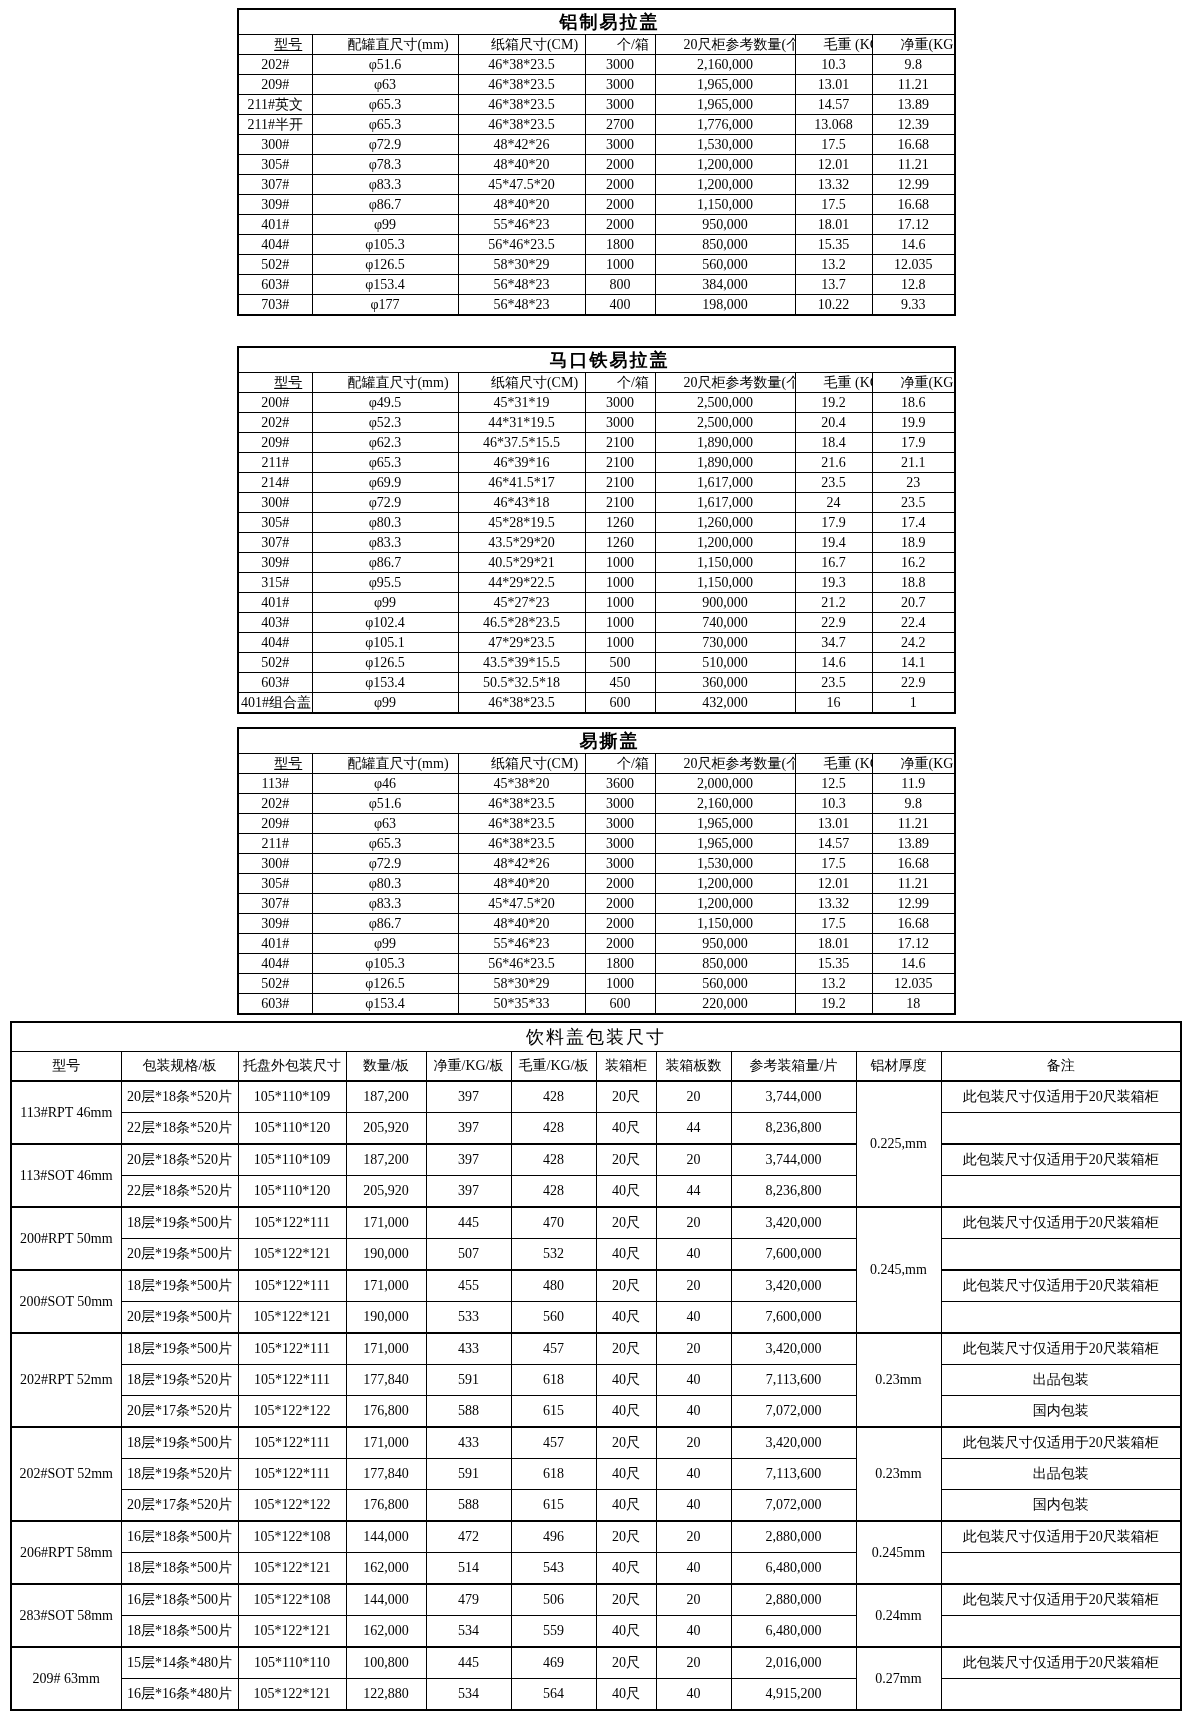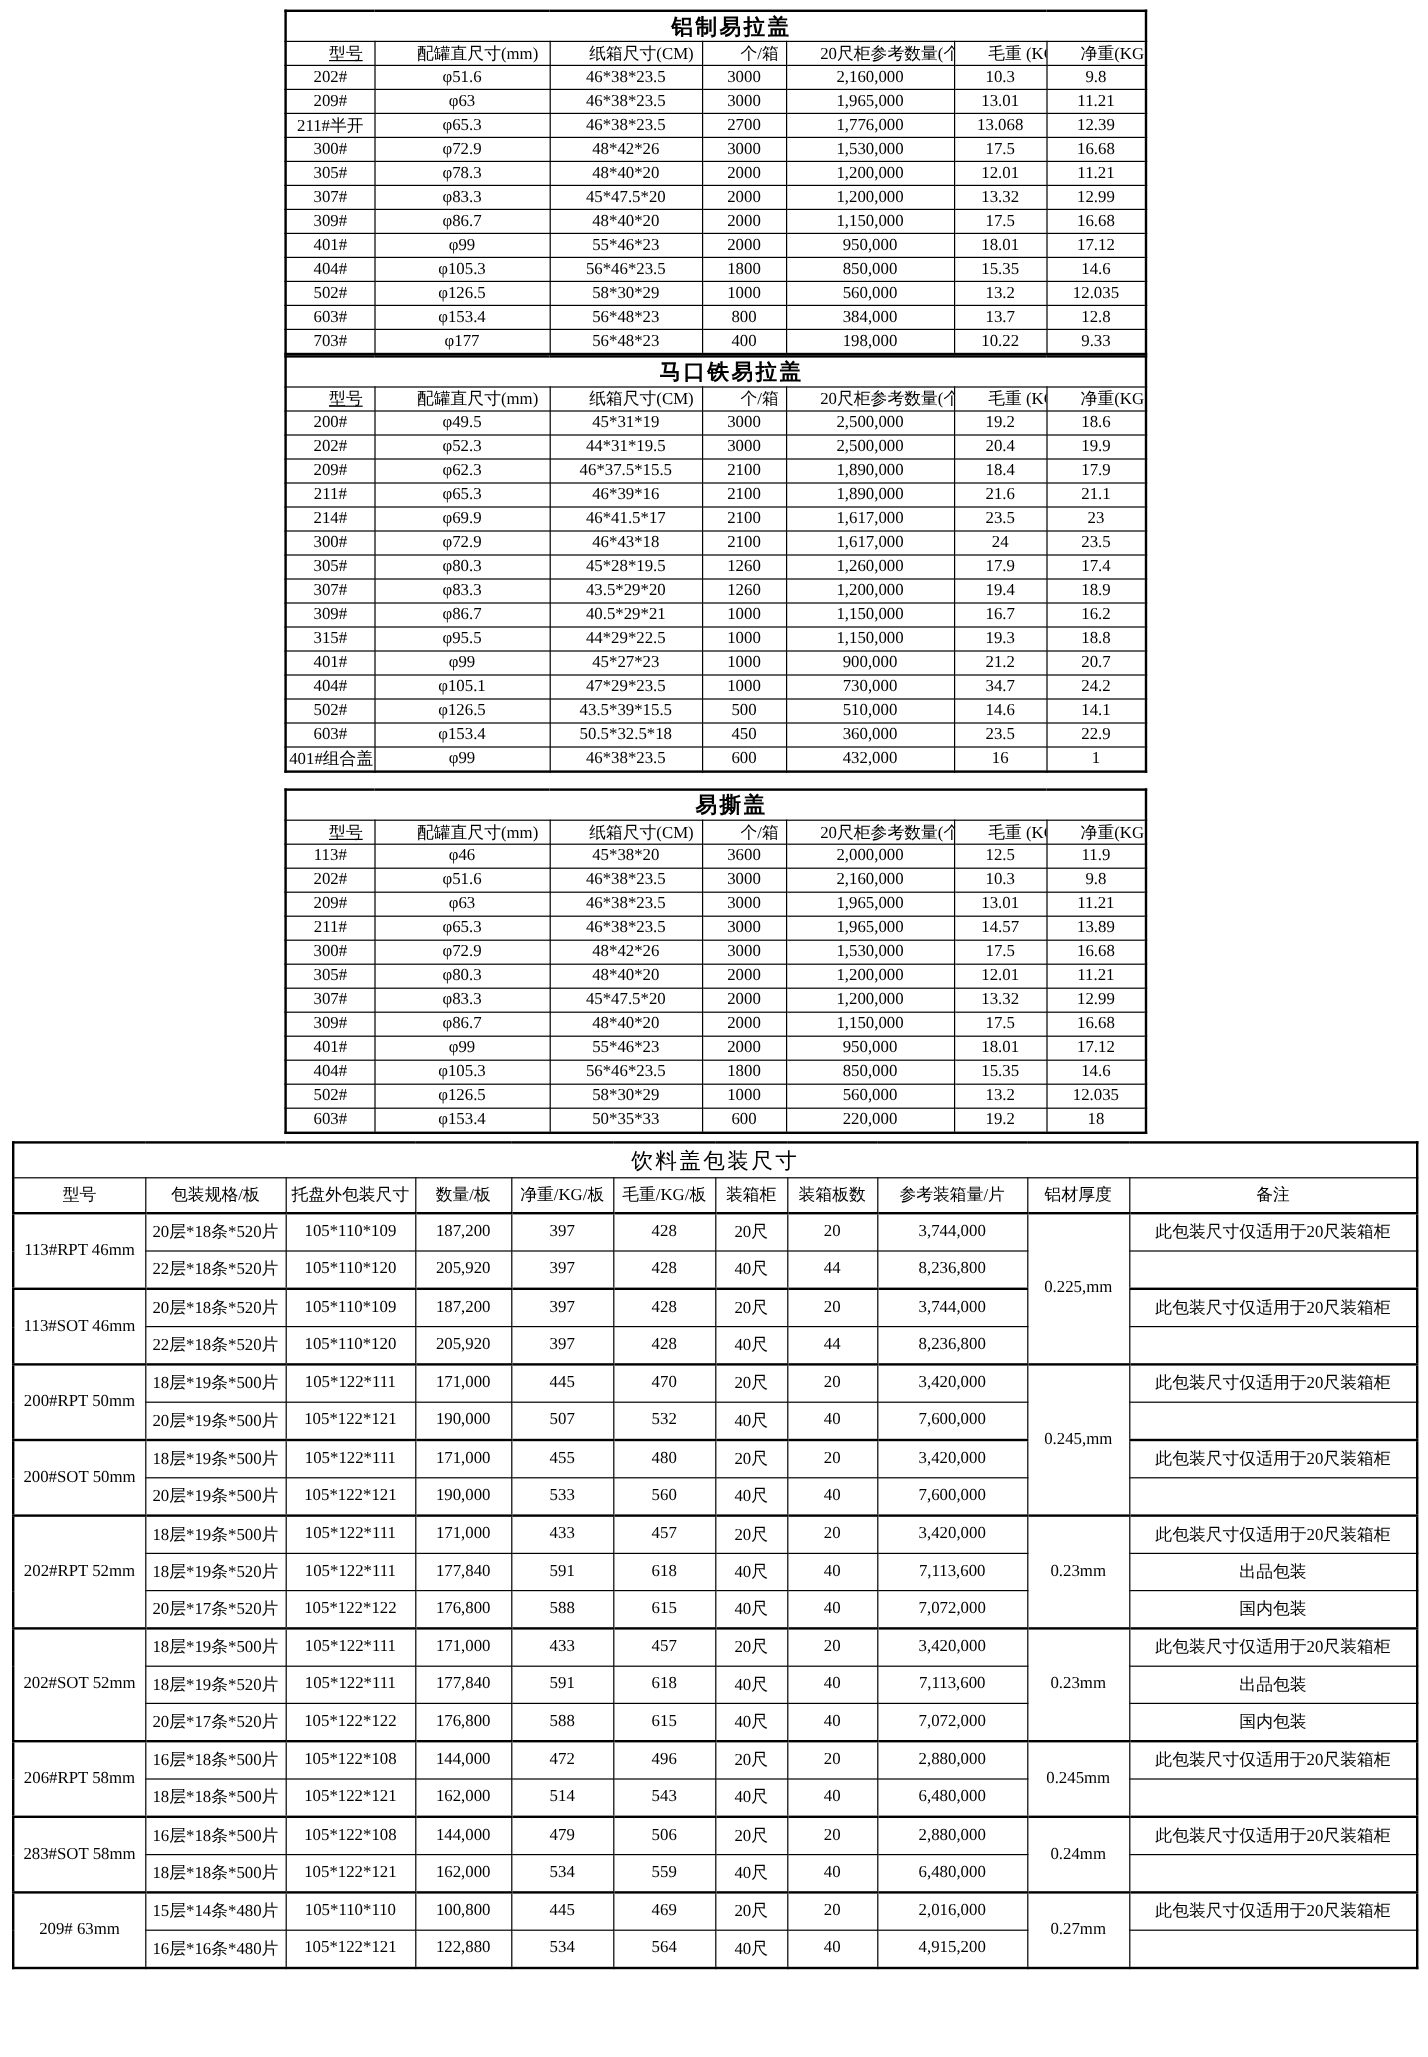--- a/index.html
+++ b/index.html
@@ -34,21 +34,21 @@
   .lid-table { width: 717px; font-size: 14px; }
   .lid-table th { font-weight: normal; height: 19px; padding-left: 28px; }
   .lid-table td { height: 19px; }
   .lid-table .tbl-title {
     font-size: 18px;
     font-weight: bold;
     height: 23px;
     letter-spacing: 2px;
   }
   .lid-table th.u { text-decoration: underline; }
-  #table-tinplate { margin-top: 0; }
+  #table-tinplate { margin-top: 30px; }
   #table-tear { margin-top: 13px; }
 
   
   .packing-table {
     margin: 6px 0 0 10px;
     width: 1170px;
     font-size: 14px;
   }
   .packing-table th { font-weight: normal; height: 28px; }
   .packing-table td { height: 30px; }
@@ -101,20 +101,29 @@
           <tr>
             <td>209#</td>
             <td>φ63</td>
             <td>46*38*23.5</td>
             <td>3000</td>
             <td>1,965,000</td>
             <td>13.01</td>
             <td>11.21</td>
           </tr>
           <tr>
+            <td>211#英文</td>
+            <td>φ65.3</td>
+            <td>46*38*23.5</td>
+            <td>3000</td>
+            <td>1,965,000</td>
+            <td>14.57</td>
+            <td>13.89</td>
+          </tr>
+          <tr>
             <td>211#半开</td>
             <td>φ65.3</td>
             <td>46*38*23.5</td>
             <td>2700</td>
             <td>1,776,000</td>
             <td>13.068</td>
             <td>12.39</td>
           </tr>
           <tr>
             <td>300#</td>
@@ -314,20 +323,29 @@
             <td>18.8</td>
           </tr>
           <tr>
             <td>401#</td>
             <td>φ99</td>
             <td>45*27*23</td>
             <td>1000</td>
             <td>900,000</td>
             <td>21.2</td>
             <td>20.7</td>
+          </tr>
+          <tr>
+            <td>403#</td>
+            <td>φ102.4</td>
+            <td>46.5*28*23.5</td>
+            <td>1000</td>
+            <td>740,000</td>
+            <td>22.9</td>
+            <td>22.4</td>
           </tr>
           <tr>
             <td>404#</td>
             <td>φ105.1</td>
             <td>47*29*23.5</td>
             <td>1000</td>
             <td>730,000</td>
             <td>34.7</td>
             <td>24.2</td>
           </tr>

